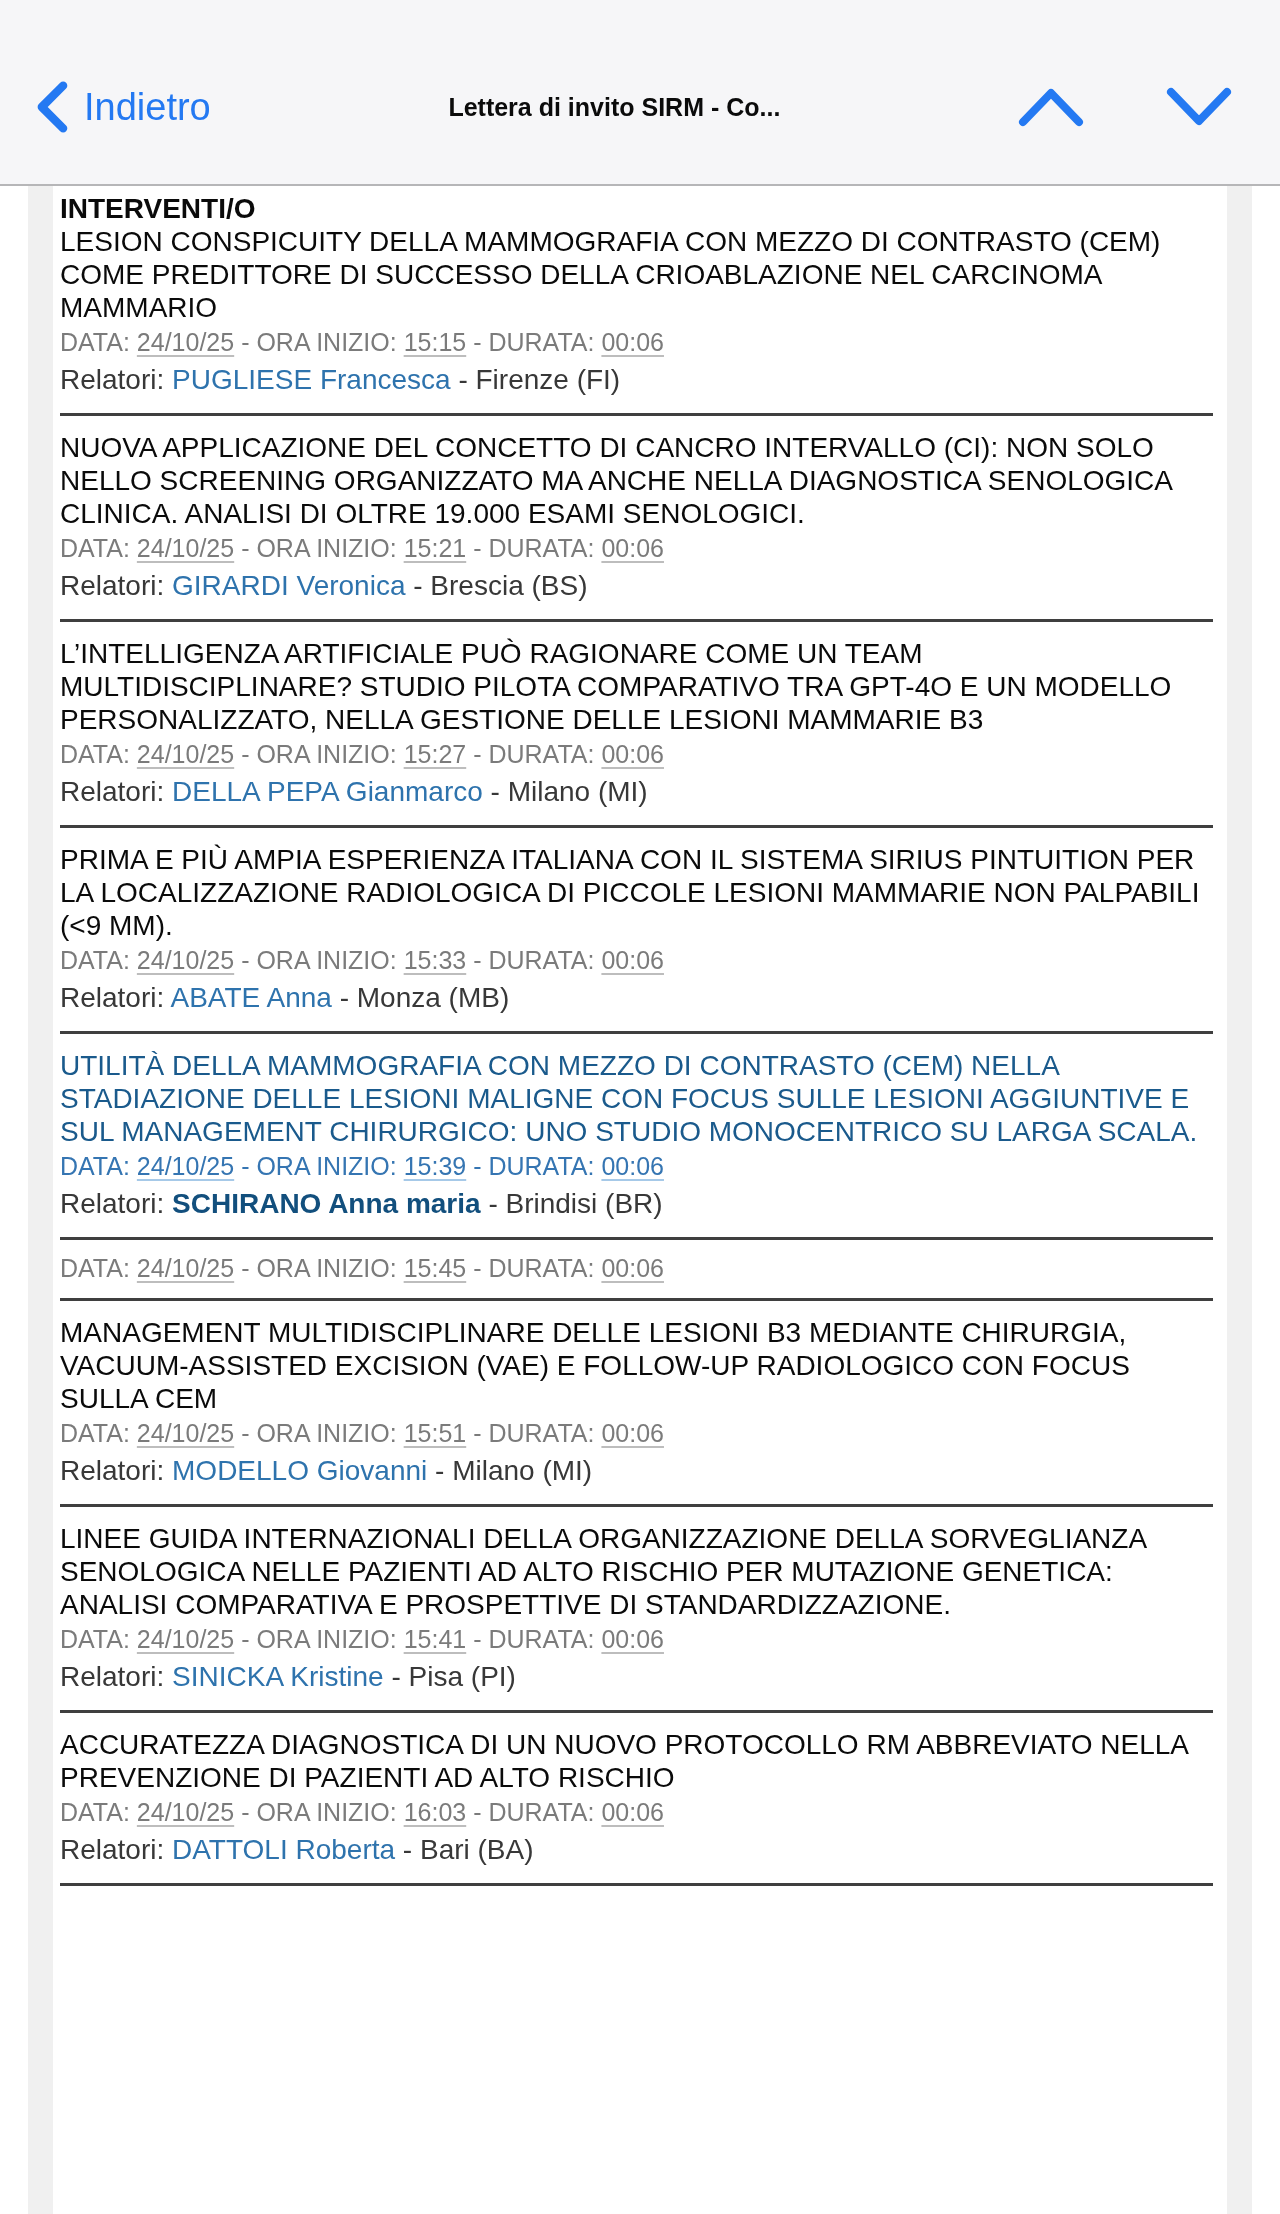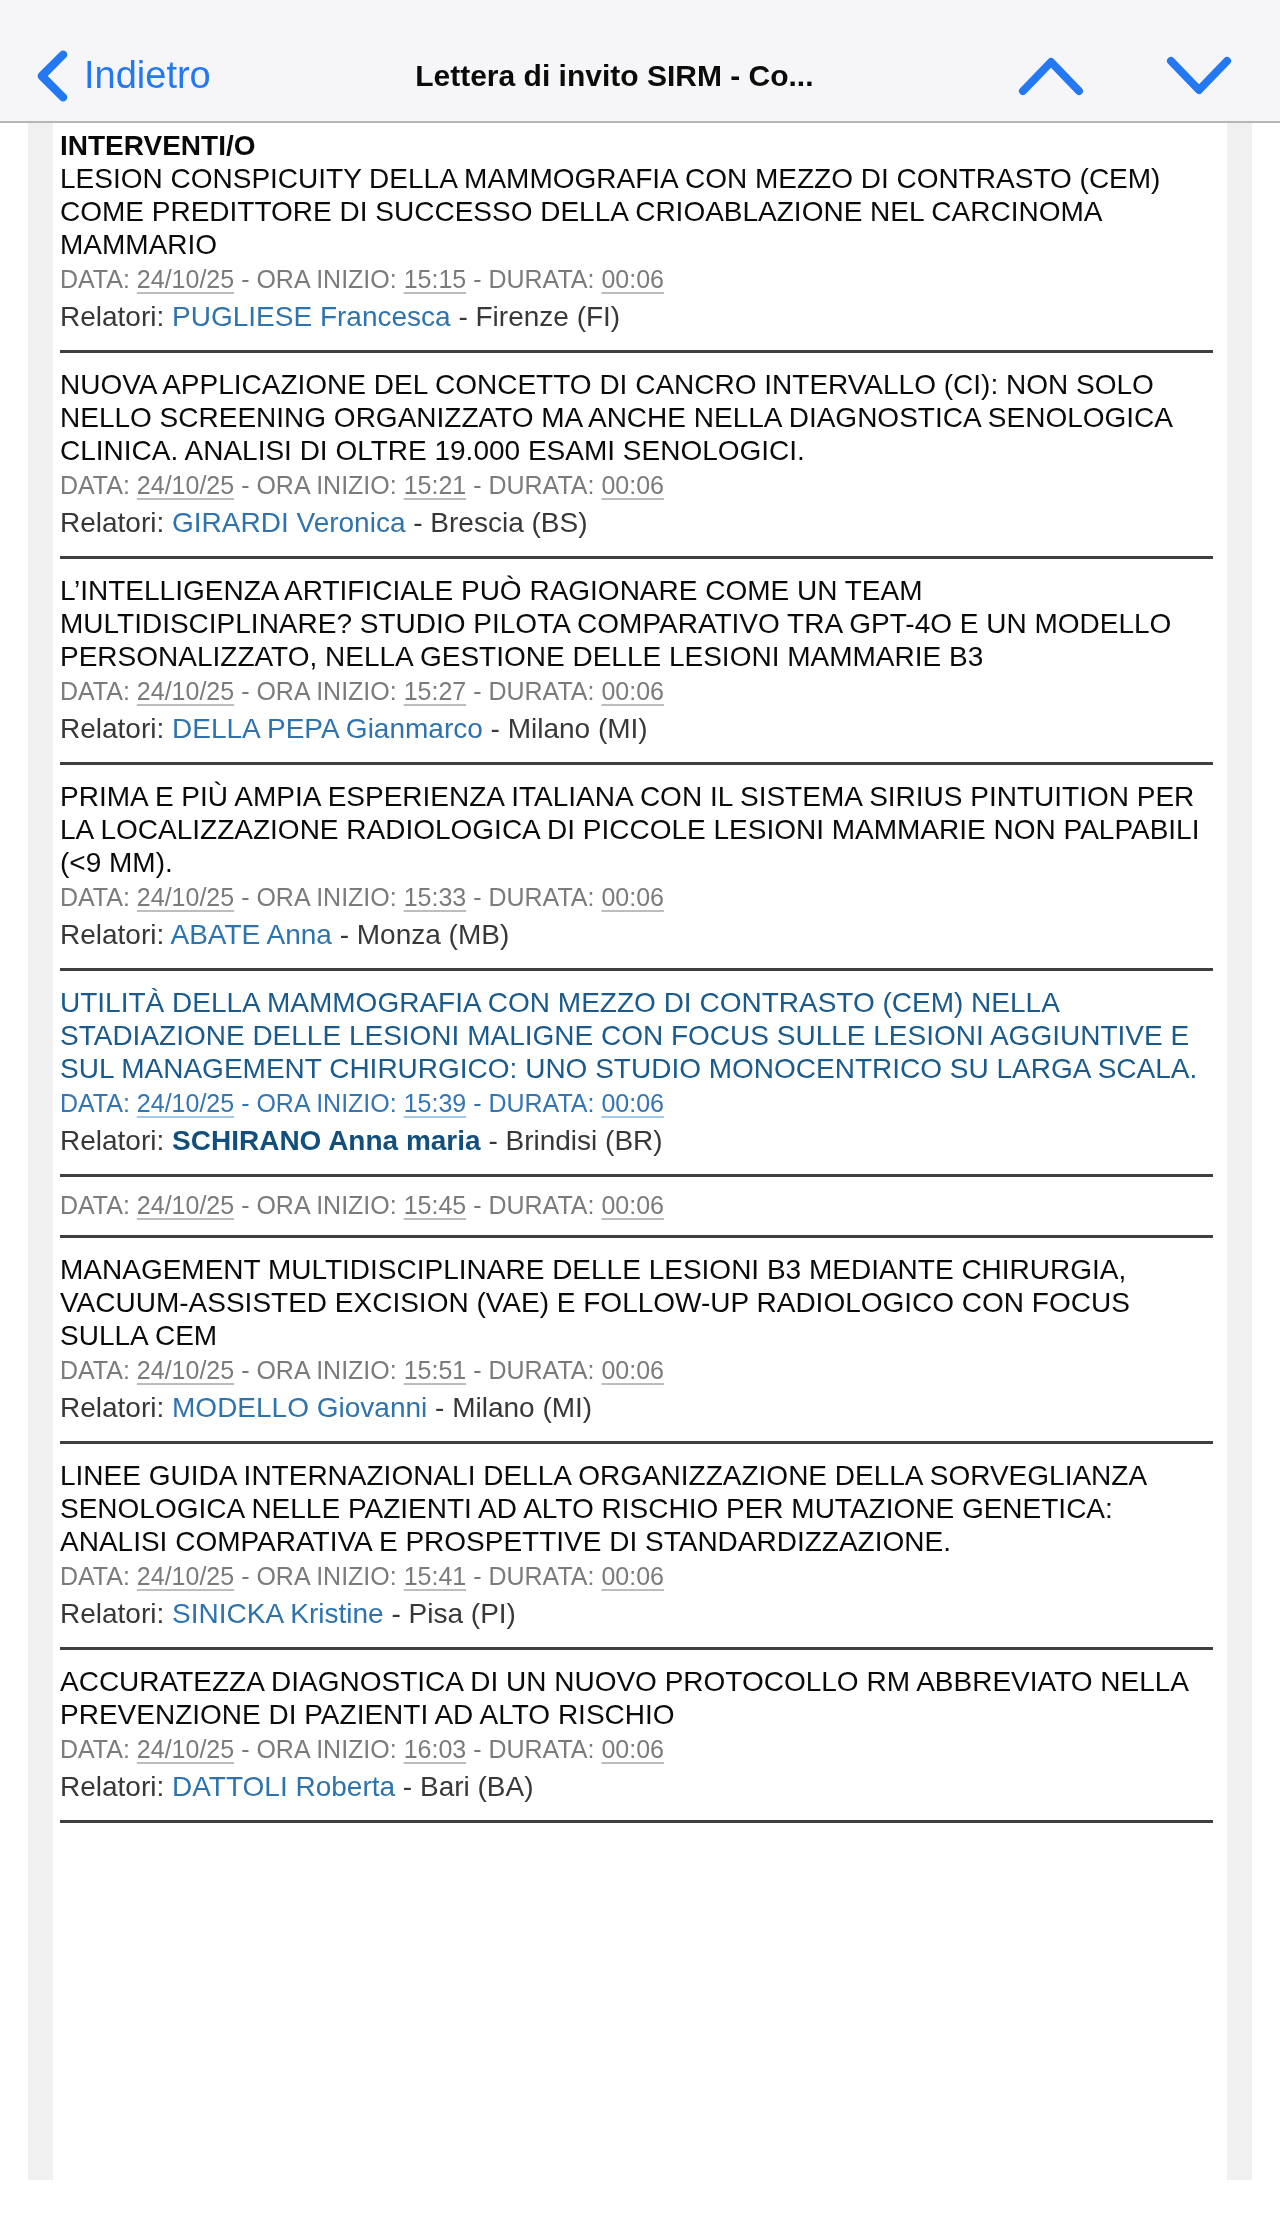--- a/index.html
+++ b/index.html
@@ -3,30 +3,30 @@
 <meta charset="utf-8">
 <style>
   html,body{margin:0;padding:0;}
   body{
     width:1280px;height:2214px;overflow:hidden;background:#ffffff;
     font-family:"Liberation Sans","DejaVu Sans",sans-serif;
     -webkit-font-smoothing:antialiased;
   }
   
   .navbar{
-    height:123px;box-sizing:border-box;background:#f6f6f8;
+    height:186px;box-sizing:border-box;background:#f6f6f8;
     border-bottom:2px solid #b6b6b8;
     display:flex;align-items:center;
     padding:30px 48px 0 34px;
   }
   .back-group{display:flex;align-items:center;cursor:pointer;flex:0 0 auto;}
   .back-chevron{width:36px;height:52px;margin-right:14px;}
   .back-label{font-size:38px;color:#2479F2;}
   .nav-title{
-    flex:1 1 auto;text-align:center;font-size:30px;font-weight:700;color:#0b0b0b;
+    flex:1 1 auto;text-align:center;font-size:25px;font-weight:700;color:#0b0b0b;
     white-space:nowrap;overflow:hidden;margin:0 18px;
   }
   .updown{display:flex;align-items:center;gap:82px;flex:0 0 auto;}
   .chev-btn{width:66px;height:42px;display:block;cursor:pointer;}
   
   .outer{
     margin:0 28px;background:#f0f0f0;height:2057px;box-sizing:border-box;
     padding:0 25px 17px 25px;
   }
   .card{

